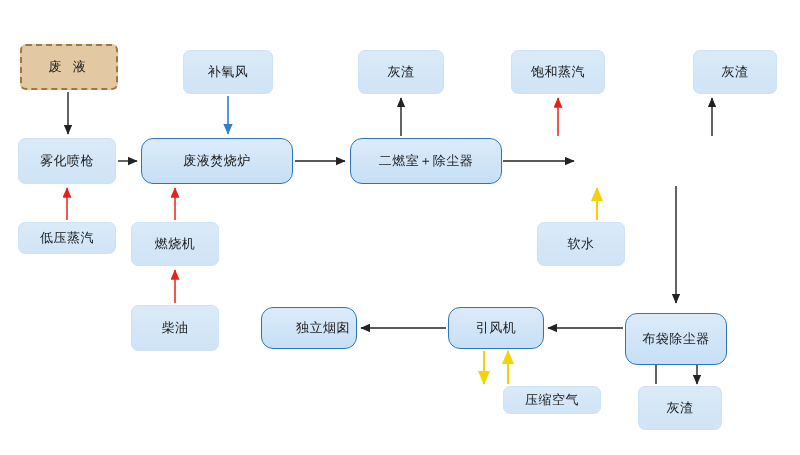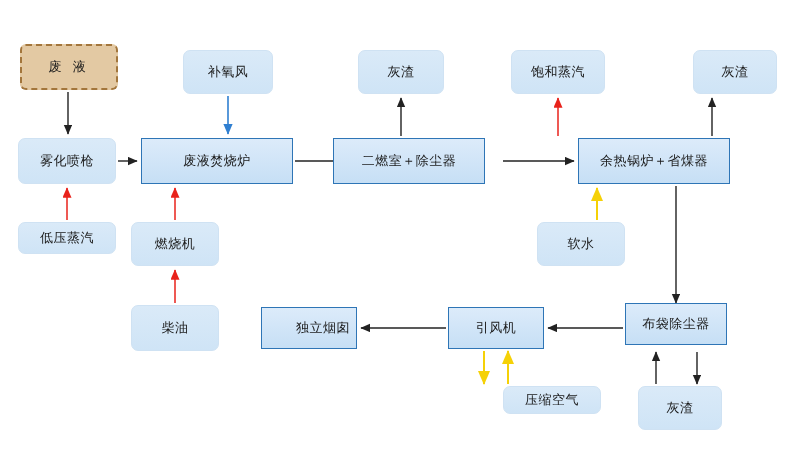--- a/index.html
+++ b/index.html
@@ -31,21 +31,21 @@
   }
   
   .node.aux {
     background: linear-gradient(180deg, #daeaf8 0%, #cfe4f6 100%);
     border: 1px solid #cfe2f3;
   }
   
   .node.primary {
     background: linear-gradient(180deg, #dcebfa 0%, #c6dff5 100%);
     border: 1.6px solid #2e75b6;
-    border-radius: 0;
+    border-radius: 12px;
   }
   
   .node.source {
     background: #e3c9a3;
     border: 2px dashed #a3763c;
     border-radius: 6px;
     letter-spacing: 4px;
   }
   .edge {
     position: absolute;
@@ -114,28 +114,27 @@
   </svg>
 
   <div class="node source" style="left:20px;  top:44px;  width:98px;  height:46px;">废 液</div>
   <div class="node aux" style="left:183px; top:50px;  width:90px;  height:44px;">补氧风</div>
   <div class="node aux" style="left:358px; top:50px;  width:86px;  height:44px;">灰渣</div>
   <div class="node aux" style="left:511px; top:50px;  width:94px;  height:44px;">饱和蒸汽</div>
   <div class="node aux" style="left:693px; top:50px;  width:84px;  height:44px;">灰渣</div>
 
   <div class="node aux" style="left:18px;  top:138px; width:98px;  height:46px;">雾化喷枪</div>
   <div class="node primary" style="left:141px; top:138px; width:152px; height:46px;">废液焚烧炉</div>
-  <div class="node primary" style="left:333px; top:138px; width:152px; height:46px;">二燃室＋除尘器</div>
-  <div class="node primary" style="left:578px; top:138px; width:152px; height:46px;">余热锅炉＋省煤器</div>
+  <div class="node primary" style="left:350px; top:138px; width:152px; height:46px;">二燃室＋除尘器</div>
 
   <div class="node aux" style="left:18px;  top:222px; width:98px;  height:32px;">低压蒸汽</div>
   <div class="node aux" style="left:131px; top:222px; width:88px;  height:44px;">燃烧机</div>
   <div class="node aux" style="left:537px; top:222px; width:88px;  height:44px;">软水</div>
 
   <div class="node aux" style="left:131px; top:305px; width:88px;  height:46px;">柴油</div>
   <div class="node primary" style="left:261px; top:307px; width:96px;  height:42px;padding-left:28px;">独立烟囱</div>
   <div class="node primary" style="left:448px; top:307px; width:96px;  height:42px;">引风机</div>
-  <div class="node primary" style="left:625px; top:303px; width:102px; height:42px;text-align:center;">布袋除尘器</div>
+  <div class="node primary" style="left:625px; top:313px; width:102px; height:52px;text-align:center;">布袋除尘器</div>
 
   <div class="node aux" style="left:503px; top:386px; width:98px;  height:28px;">压缩空气</div>
   <div class="node aux" style="left:638px; top:386px; width:84px;  height:44px;">灰渣</div>
 
 </div>
 
 </body></html>

